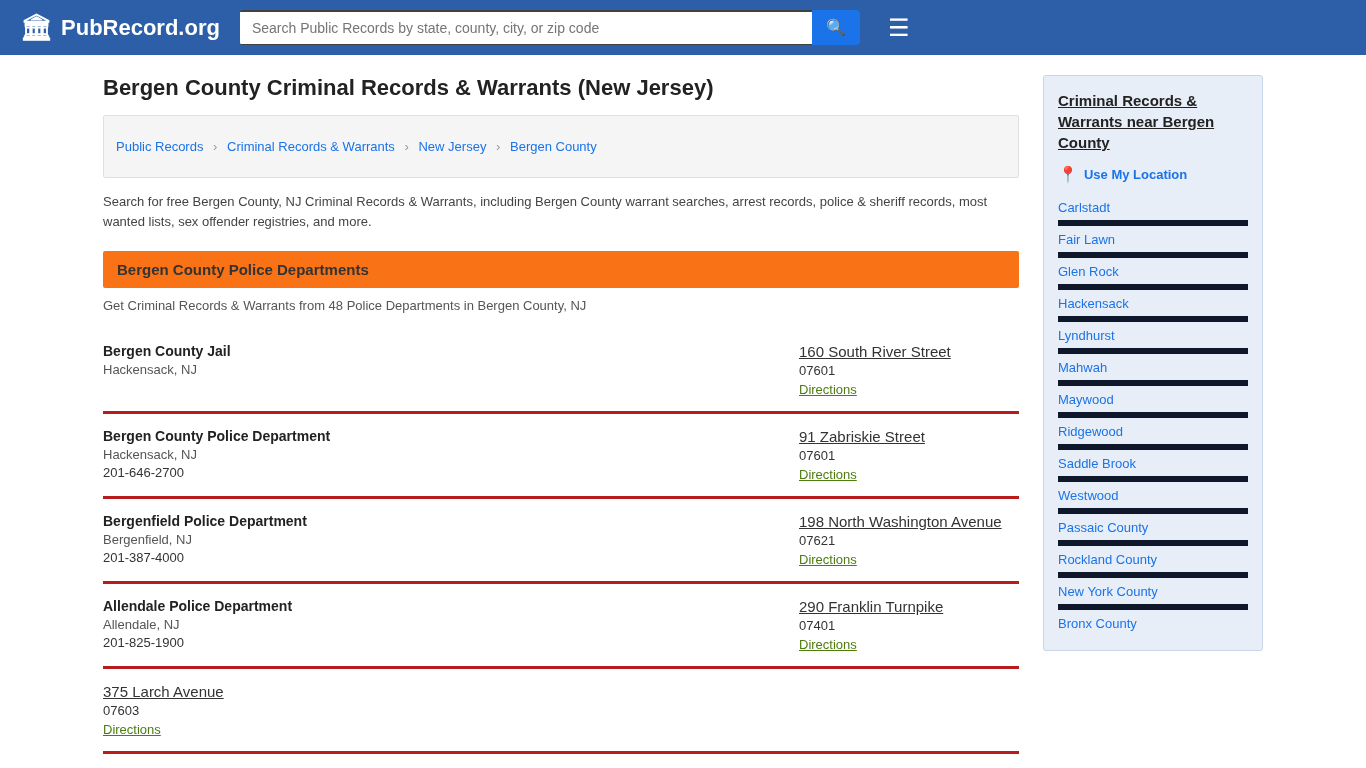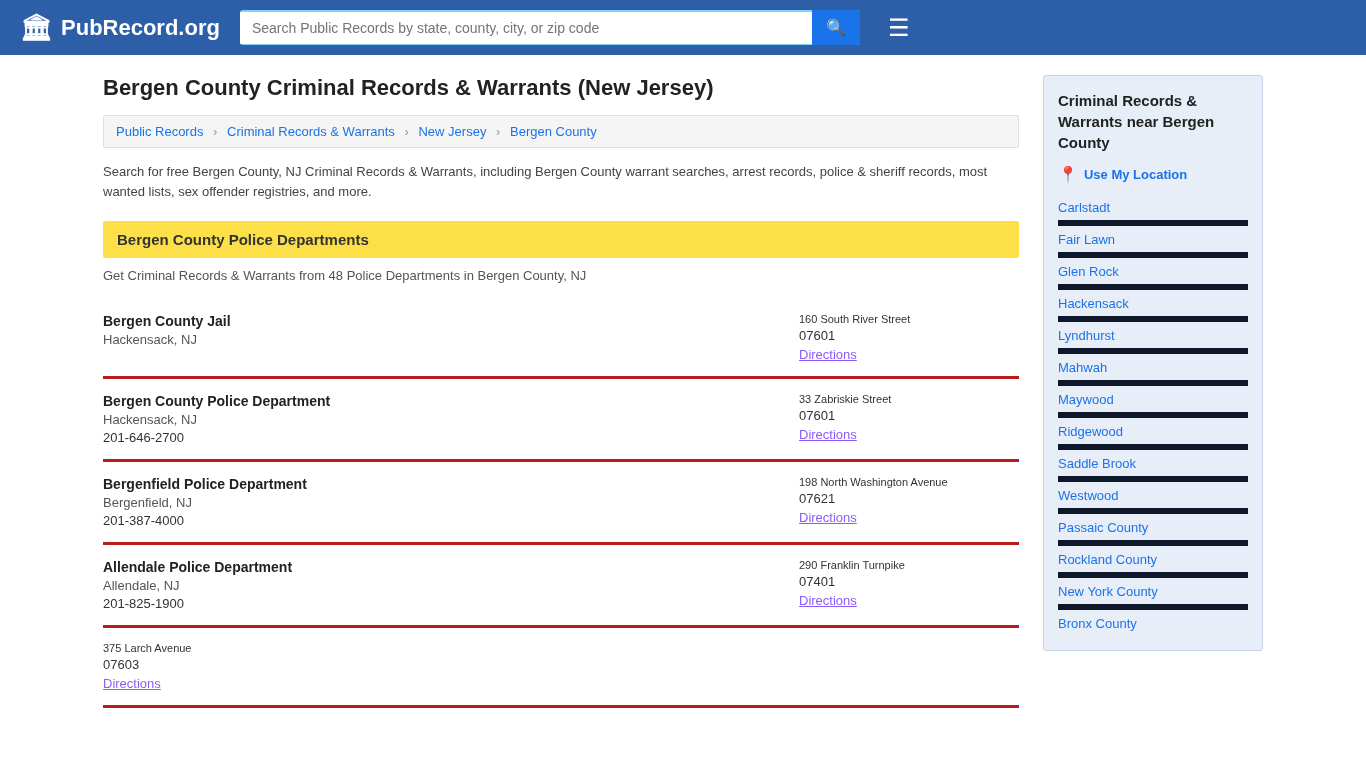--- a/index.html
+++ b/index.html
@@ -22,21 +22,21 @@
       font-weight: bold;
       white-space: nowrap;
     }
     .logo-icon {
       font-size: 26px;
     }
     .search-bar {
       flex: 1;
       display: flex;
       align-items: center;
-      background: #7dd3fc;
+      background: #404040;
       border-radius: 3px;
       overflow: hidden;
       max-width: 620px;
     }
     .search-bar input {
       flex: 1;
       border: none;
       outline: none;
       padding: 8px 12px;
       font-size: 14px;
@@ -78,21 +78,21 @@
       font-size: 22px;
       font-weight: bold;
       color: #222;
       margin-bottom: 14px;
     }
 
     
     .breadcrumb {
       background: #f5f5f5;
       border: 1px solid #e0e0e0;
-      padding: 8px 12px;
+      padding: 23px 12px;
       font-size: 13px;
       color: #555;
       margin-bottom: 14px;
       border-radius: 2px;
     }
     .breadcrumb a {
       color: #1a73e8;
       text-decoration: none;
     }
     .breadcrumb .sep {
@@ -103,21 +103,21 @@
     
     .description {
       font-size: 13px;
       color: #444;
       margin-bottom: 20px;
       line-height: 1.5;
     }
 
     
     .section-header {
-      background: #fde047;
+      background: #f97316;
       padding: 10px 14px;
       font-weight: bold;
       font-size: 15px;
       margin-bottom: 10px;
       border-radius: 2px;
     }
     .section-subtext {
       font-size: 13px;
       color: #555;
       margin-bottom: 16px;
@@ -141,50 +141,52 @@
     .dept-city {
       font-size: 13px;
       color: #555;
       margin-bottom: 3px;
     }
     .dept-phone {
       font-size: 13px;
       color: #333;
     }
     .dept-address {
-      font-size: 11px;
+      font-size: 15px;
       color: #333;
       margin-bottom: 3px;
+      text-decoration: underline;
     }
     .dept-zip {
       font-size: 13px;
       color: #333;
       margin-bottom: 3px;
     }
     .directions-link {
-      color: #8b5cf6;
+      color: #4d7c0f;
       text-decoration: underline;
       font-size: 13px;
       cursor: pointer;
     }
 
     
     .sidebar-box {
       background: #e8eef7;
       border: 1px solid #c8d4e8;
       border-radius: 3px;
       padding: 14px;
       margin-bottom: 10px;
     }
     .sidebar-title {
       font-weight: bold;
       font-size: 15px;
       color: #222;
       margin-bottom: 12px;
       line-height: 1.4;
+      text-decoration: underline;
     }
     .sidebar-use-location {
       display: flex;
       align-items: center;
       gap: 6px;
       color: #1a73e8;
       font-size: 13px;
       cursor: pointer;
       margin-bottom: 10px;
       font-weight: bold;
@@ -259,21 +261,21 @@
         <a class="directions-link" href="#">Directions</a>
       </div>
     </div>
         <div class="dept-entry">
       <div class="dept-left">
         <div class="dept-name">Bergen County Police Department</div>
         <div class="dept-city">Hackensack, NJ</div>
         <div class="dept-phone">201-646-2700</div>
       </div>
       <div class="dept-right">
-        <div class="dept-address">33 Zabriskie Street</div>
+        <div class="dept-address">91 Zabriskie Street</div>
         <div class="dept-zip">07601</div>
         <a class="directions-link" href="#">Directions</a>
       </div>
     </div>
         <div class="dept-entry">
       <div class="dept-left">
         <div class="dept-name">Bergenfield Police Department</div>
         <div class="dept-city">Bergenfield, NJ</div>
         <div class="dept-phone">201-387-4000</div>
       </div>

